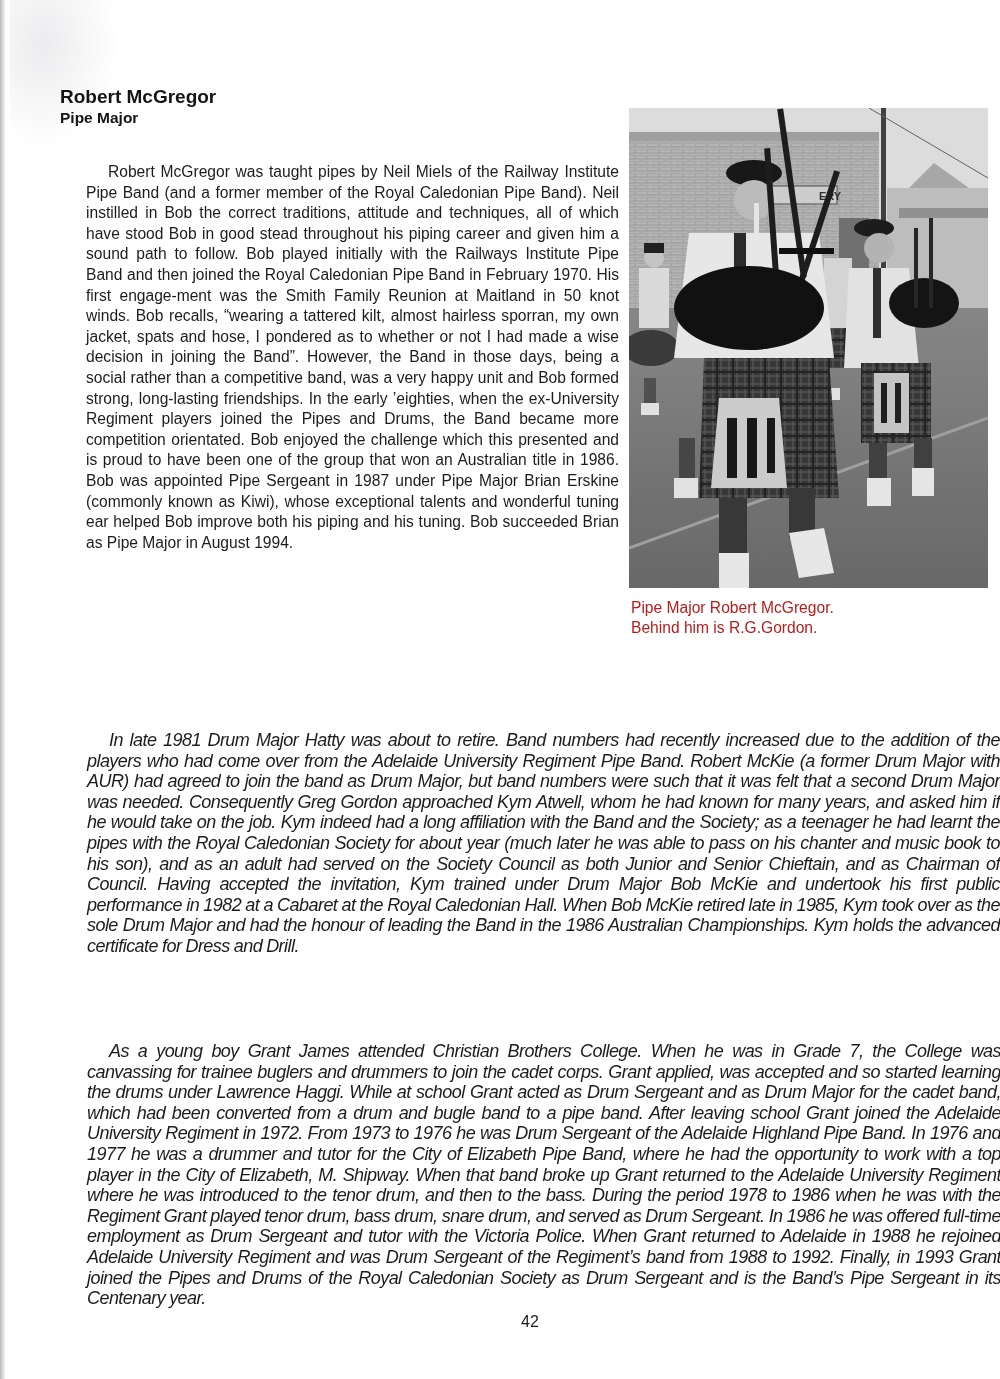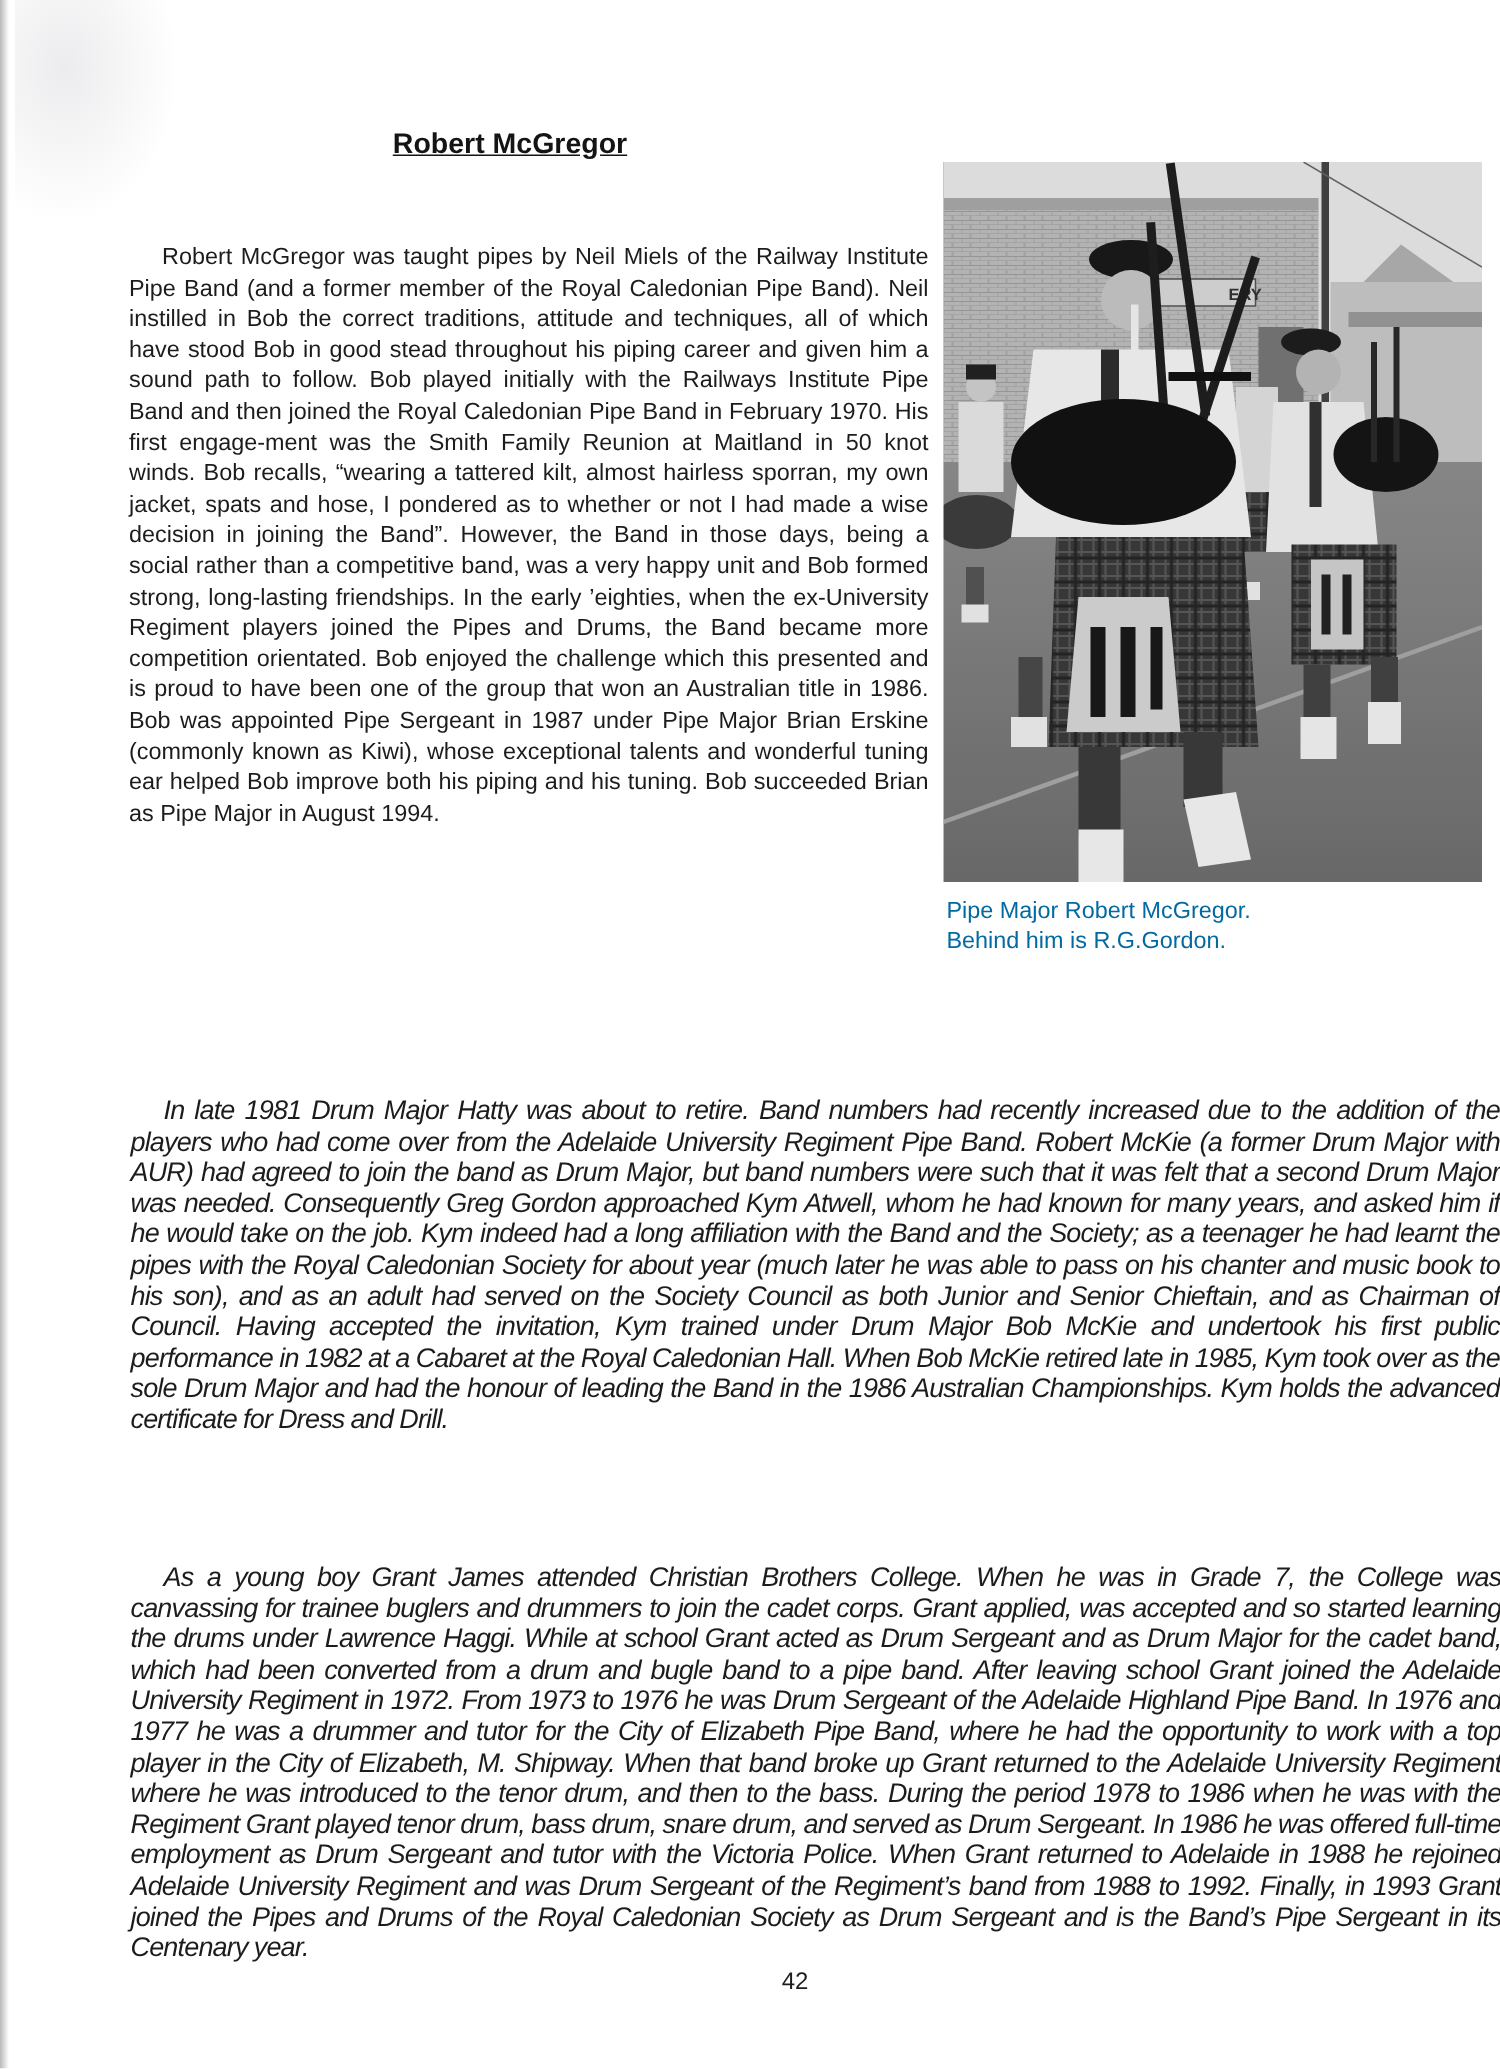--- a/index.html
+++ b/index.html
@@ -22,24 +22,23 @@
       background: linear-gradient(to right, #b8b8b8, #e4e4e4 60%, #ffffff);
     }
     .page-smudge {
       position: absolute;
       left: 10px; top: 0;
       width: 110px; height: 150px;
       background: radial-gradient(ellipse at 30% 30%, rgba(220,220,224,0.55), rgba(255,255,255,0) 70%);
     }
     .heading {
       position: absolute;
-      text-align: center;
+      text-align: left;
       font-weight: bold;
       color: #141414;
-      text-decoration: underline;
     }
     .heading .name {
       display: block;
       font-size: 19px;
       line-height: 22px;
     }
     .heading .role {
       display: block;
       font-size: 15.5px;
       line-height: 20px;
@@ -69,39 +68,40 @@
       height: 480px;
       background: #8a8a8a;
       overflow: hidden;
     }
     .caption {
       position: absolute;
       left: 631px;
       top: 598px;
       font-size: 15.6px;
       line-height: 20px;
-      color: #0369a1;
+      color: #b91c1c;
     }
     .page-number {
       position: absolute;
       left: 0; width: 1060px;
       top: 1313px;
       text-align: center;
       font-size: 16px;
       color: #1c1c1c;
     }
   </style>
 </head>
 <body>
 
 <div class="page-edge"></div>
 <div class="page-smudge"></div>
 
 <div class="heading" style="left:60px; top:86px; width:560px;">
   <span class="name">Robert McGregor</span>
+  <span class="role">Pipe Major</span>
 </div>
 <p class="body-text" style="left:74px; top:150px; width:533px;">Robert McGregor was taught pipes by Neil Miels of the Railway Institute Pipe Band (and a former member of the Royal Caledonian Pipe Band). Neil instilled in Bob the correct traditions, attitude and techniques, all of which have stood Bob in good stead throughout his piping career and given him a sound path to follow. Bob played initially with the Railways Institute Pipe Band and then joined the Royal Caledonian Pipe Band in February 1970. His first engage-ment was the Smith Family Reunion at Maitland in 50 knot winds. Bob recalls, “wearing a tattered kilt, almost hairless sporran, my own jacket, spats and hose, I pondered as to whether or not I had made a wise decision in joining the Band”. However, the Band in those days, being a social rather than a competitive band, was a very happy unit and Bob formed strong, long-lasting friendships. In the early ’eighties, when the ex-University Regiment players joined the Pipes and Drums, the Band became more competition orientated. Bob enjoyed the challenge which this presented and is proud to have been one of the group that won an Australian title in 1986. Bob was appointed Pipe Sergeant in 1987 under Pipe Major Brian Erskine (commonly known as Kiwi), whose exceptional talents and wonderful tuning ear helped Bob improve both his piping and his tuning. Bob succeeded Brian as Pipe Major in August 1994.</p>
 
 <div class="photo">
   <svg width="359" height="480" viewBox="0 0 359 480" xmlns="http://www.w3.org/2000/svg">
     <defs>
       <pattern id="brick" width="12" height="6" patternUnits="userSpaceOnUse">
         <rect width="12" height="6" fill="#bdbdbd"></rect>
         <path d="M0 6 H12 M6 0 V3 M0 3 H12 M0 3 V6" stroke="#9e9e9e" stroke-width="0.8"></path>
       </pattern>

